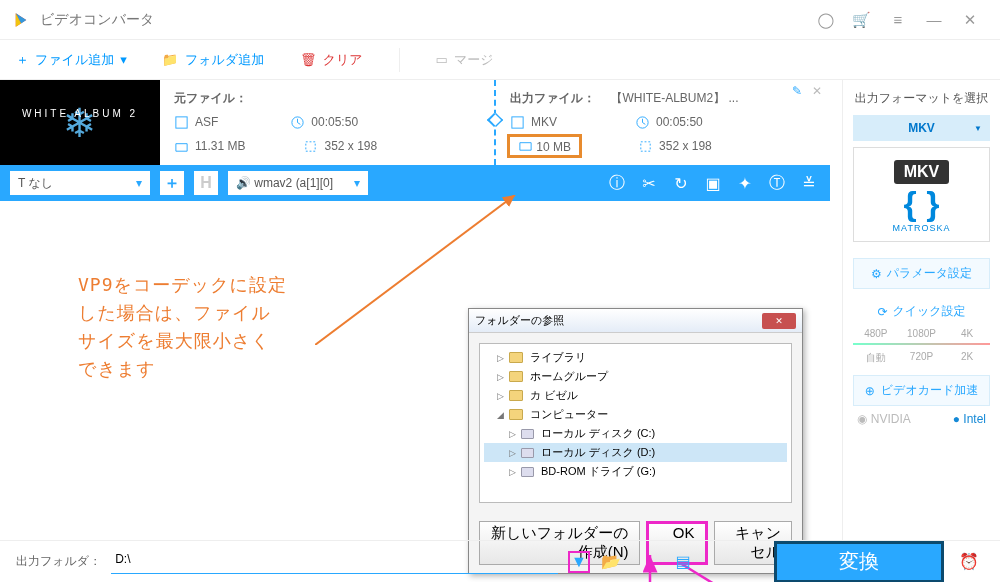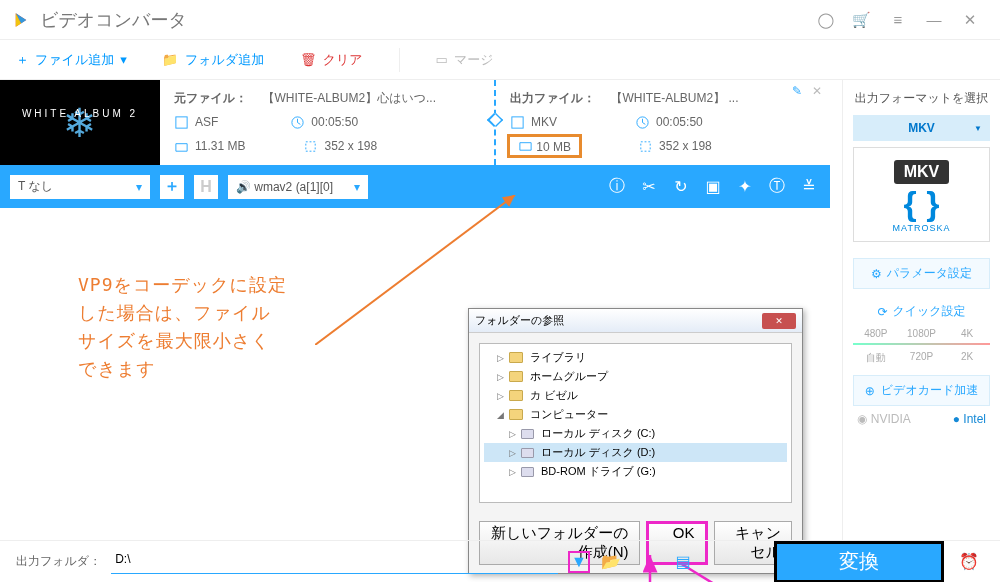--- a/index.html
+++ b/index.html
@@ -1,19 +1,19 @@
 <!DOCTYPE html>
 <html><head>
 <meta charset="utf-8">
 <style>
 * { box-sizing: border-box; margin: 0; padding: 0; font-family: "Segoe UI", Meiryo, sans-serif; }
 body { width: 1000px; height: 582px; background: #fff; overflow: hidden; position: relative; }
 .titlebar { height: 40px; display: flex; align-items: center; padding: 0 12px; border-bottom: 1px solid #eee; }
 .logo { width: 18px; height: 18px; margin-right: 10px; }
-.title { color: #777; font-size: 18px; flex: 1; }
+.title { color: #777; font-size: 14px; flex: 1; }
 .win-btn { width: 36px; height: 36px; color: #999; font-size: 15px; display: flex; align-items: center; justify-content: center; cursor: pointer; }
 .toolbar { height: 40px; display: flex; align-items: center; padding: 0 16px; gap: 36px; border-bottom: 1px solid #eee; }
 .tbtn { display: flex; align-items: center; gap: 6px; font-size: 13px; cursor: pointer; }
 .blue { color: #0099ff; }
 .red { color: #d33; }
 .gray { color: #bbb; }
 .main { display: flex; height: 460px; position:relative;}
 .left { flex: 1; position:relative; }
 .right { width: 158px; border-left: 1px solid #eee; padding: 10px; font-size: 12px; text-align: center; margin-left: 12px; }
 .item-row { display: flex; height: 85px; }
@@ -23,34 +23,34 @@
 .cols { flex: 1; display: flex; }
 .col { flex: 1; padding: 6px 14px; font-size: 12px; color: #666; position:relative; }
 .rowline { display: flex; align-items: center; gap: 6px; height: 24px; }
 .rowline svg, .sico { width: 15px; height: 15px; }
 .dashed { border-right: 2px dashed #29a8ff; }
 .chev { position:absolute; top:35px; width:10px; height:10px; border:2px solid #29a8ff; border-left:0; border-bottom:0; transform:rotate(45deg); background:#fff; }
 .chev.l { right:-7px; }
 .chev.r { left:-7px; transform:rotate(-135deg);}
 .hilite { border: 3px solid #e88b2e; padding: 1px 8px; margin-left:-3px;}
 .edit-close { position:absolute; right:8px; top:4px; display:flex; gap:10px; color:#29a8ff;}
-.bluebar { height: 43px; background: #29a8ff; display: flex; align-items: center; padding: 0 10px; gap: 10px; }
+.bluebar { height: 36px; background: #29a8ff; display: flex; align-items: center; padding: 0 10px; gap: 10px; }
 .seldrop { background: #fff; height: 24px; display: flex; align-items: center; padding: 0 8px; font-size: 12px; color: #555; gap:6px; }
 .seldrop.w1 { width: 140px; justify-content:space-between;}
 .seldrop.w2 { width: 140px; justify-content:space-between;}
 .sqbtn { width: 24px; height: 24px; background: #fff; color: #29a8ff; display: flex; align-items: center; justify-content: center; font-weight: bold; cursor:pointer;}
 .toolicon { width: 22px; height: 22px; color: #fff; display: flex; align-items: center; justify-content: center; cursor:pointer;}
 .annot { position: absolute; left: 78px; top: 191px; color: #ed7d31; font-size: 18px; line-height: 28px; letter-spacing:1px; font-family:"MS Gothic",monospace;}
 .arrow-o { position:absolute; left:315px; top:115px; width:210px; height:150px; pointer-events:none;}
 .footer { position: absolute; bottom: 0; left: 0; right: 0; height: 42px; display: flex; align-items: center; padding: 0 16px; gap: 10px; border-top:1px solid #eee;}
 .foot-lbl { font-size: 12px; color: #666; }
 .foot-input { flex: 1; height: 24px; border-bottom: 1px solid #29a8ff; font-size: 12px; padding: 2px 4px; }
 .foot-chev { width:22px; height:22px; border:2px solid #ed28c8; display:flex; align-items:center; justify-content:center; color:#29a8ff;}
 .foot-ico { color: #29a8ff; width: 22px; cursor:pointer; display:flex; align-items:center; justify-content:center;}
-.convert-btn { width: 170px; height: 42px; background: #29a8ff; color: #fff; font-size: 20px; display: flex; align-items: center; justify-content: center; border: 3px solid #000000; cursor:pointer;}
+.convert-btn { width: 170px; height: 42px; background: #29a8ff; color: #fff; font-size: 20px; display: flex; align-items: center; justify-content: center; border: 3px solid #0c4a6e; cursor:pointer;}
 .alarm { color: #29a8ff; width: 30px; display:flex; align-items:center; justify-content:center;}
 .rt-head { font-size: 12px; color: #555; margin-bottom: 8px; }
 .rt-fmt { background:#d7edfa; height:26px; display:flex; align-items:center; justify-content:center; gap:8px; color:#0077cc; font-weight:bold; margin-bottom:6px; position:relative;}
 .rt-fmt .dd{position:absolute; right:8px; font-size:8px;}
 .rt-box { border: 1px solid #ddd; padding: 12px 8px 8px; margin-bottom: 16px; }
 .mkv-badge { background:#333; color:#fff; font-weight:bold; padding:3px 10px; font-size:16px; border-radius:3px; display:inline-block;}
 .braces { color:#0088dd; font-size:34px; font-weight:bold; margin:0;}
 .matroska { color:#0088dd; font-size:9px; letter-spacing:1px;}
 .rt-link { color:#29a8ff; font-size:12px; padding:6px; border:1px solid #d7edfa; background:#f3faff; display:flex; align-items:center; justify-content:center; gap:5px; cursor:pointer; margin-bottom:14px;}
 .rt-q { color:#29a8ff; font-size:12px; display:flex; align-items:center; justify-content:center; gap:5px; margin-bottom:8px;}
@@ -105,21 +105,21 @@
 <div class="main">
   <div class="left">
 
     <div class="item-row">
       <div class="thumb">
         <span class="snow">❄</span>
         <span class="txt">WHITE ALBUM 2</span>
       </div>
       <div class="cols">
         <div class="col dashed">
-          <div class="rowline"><b>元ファイル：</b>&nbsp;<span>【WHITE-ALBUM2】心はいつ...</span></div>
+          <div class="rowline"><b>元ファイル：</b>&nbsp;</div>
           <div class="rowline">
               <svg class="sico" viewBox="0 0 16 16">
                 <rect x="2" y="2" width="12" height="12" fill="none" stroke="#29a8ff"></rect>
               </svg>
               <span>ASF</span>
             <span style="width:60px"></span>
               <svg class="sico" viewBox="0 0 16 16">
                 <circle cx="8" cy="8" r="6" fill="none" stroke="#29a8ff"></circle>
                 <path d="M8 4v4l3 2" stroke="#29a8ff" fill="none"></path>
               </svg>

